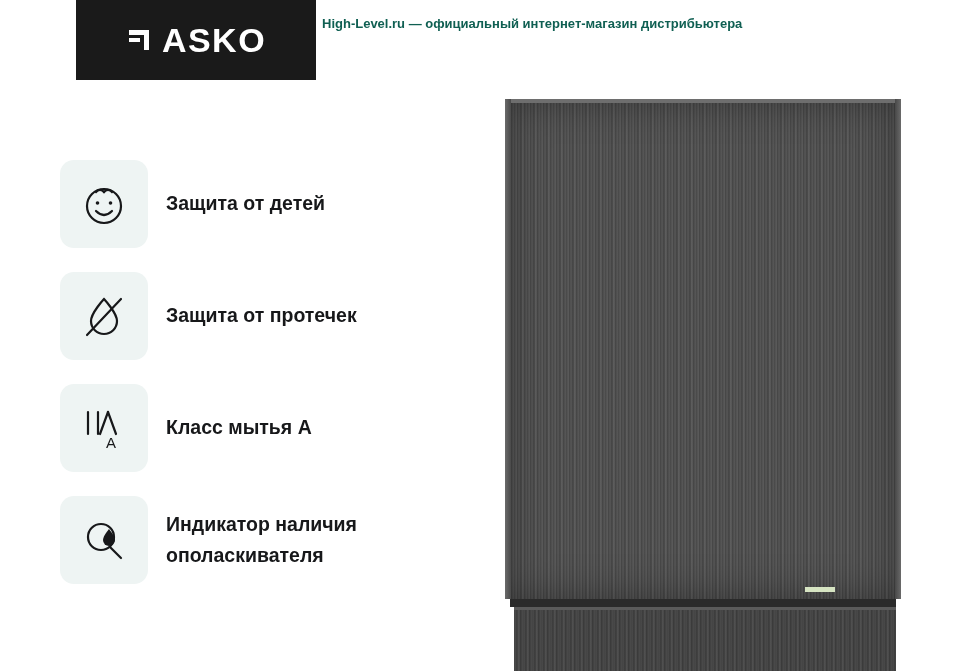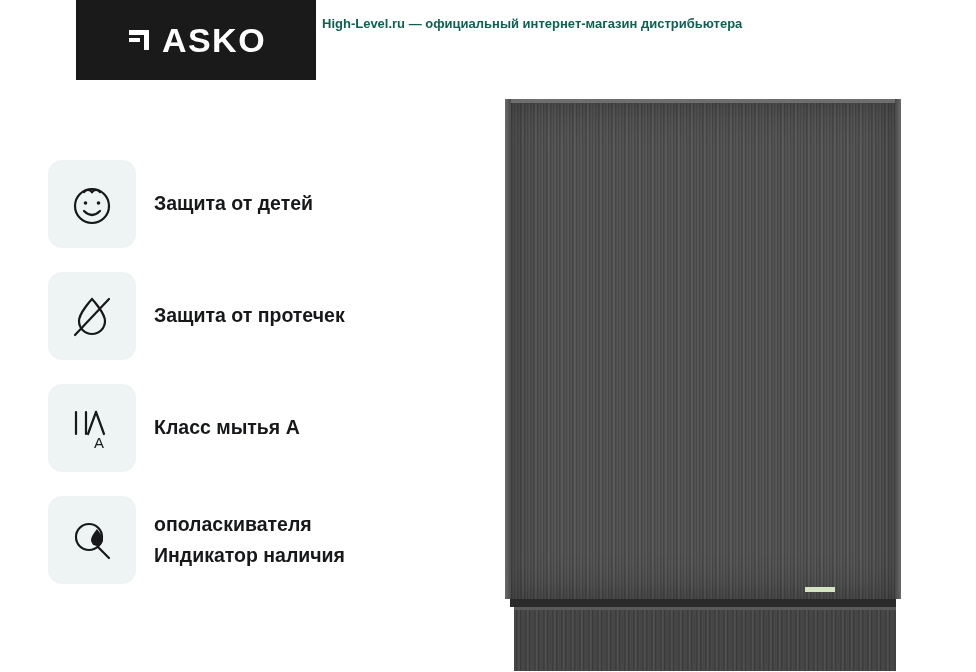--- a/index.html
+++ b/index.html
@@ -59,21 +59,21 @@
     width: 600px;
     color: #0f5f52;
     font-size: 13px;
     font-weight: bold;
     line-height: 1.55;
   }
 
   
   .features {
     position: absolute;
-    left: 48px;
+    left: 60px;
     top: 160px;
     width: 420px;
   }
   .feature-row {
     display: flex;
     align-items: flex-start;
     margin-bottom: 24px;
     height: 88px;
   }
   .feature-icon {
@@ -238,22 +238,22 @@
 
   <div class="feature-row">
     <div class="feature-icon">
       <svg class="icon-svg" width="52" height="52" viewBox="0 0 52 52" fill="none" stroke="#17181a" stroke-width="2.2" stroke-linecap="round">
         <circle cx="23" cy="23" r="13"></circle>
         <line x1="32" y1="33" x2="43" y2="44"></line>
         <path d="M31 15 C31 15 25 22 25 26 a6 6 0 0 0 12 0 C37 22 31 15 31 15 Z" fill="#17181a" stroke="none"></path>
       </svg>
     </div>
     <div class="feature-label">
+      <div>Индикатор наличия</div>
       <div>ополаскивателя</div>
-      <div>Индикатор наличия</div>
     </div>
   </div>
 
 </div>
 
 <div class="product">
   <div class="door">
     <div class="door-top"></div>
     <div class="door-edge-left"></div>
     <div class="door-edge-right"></div>

